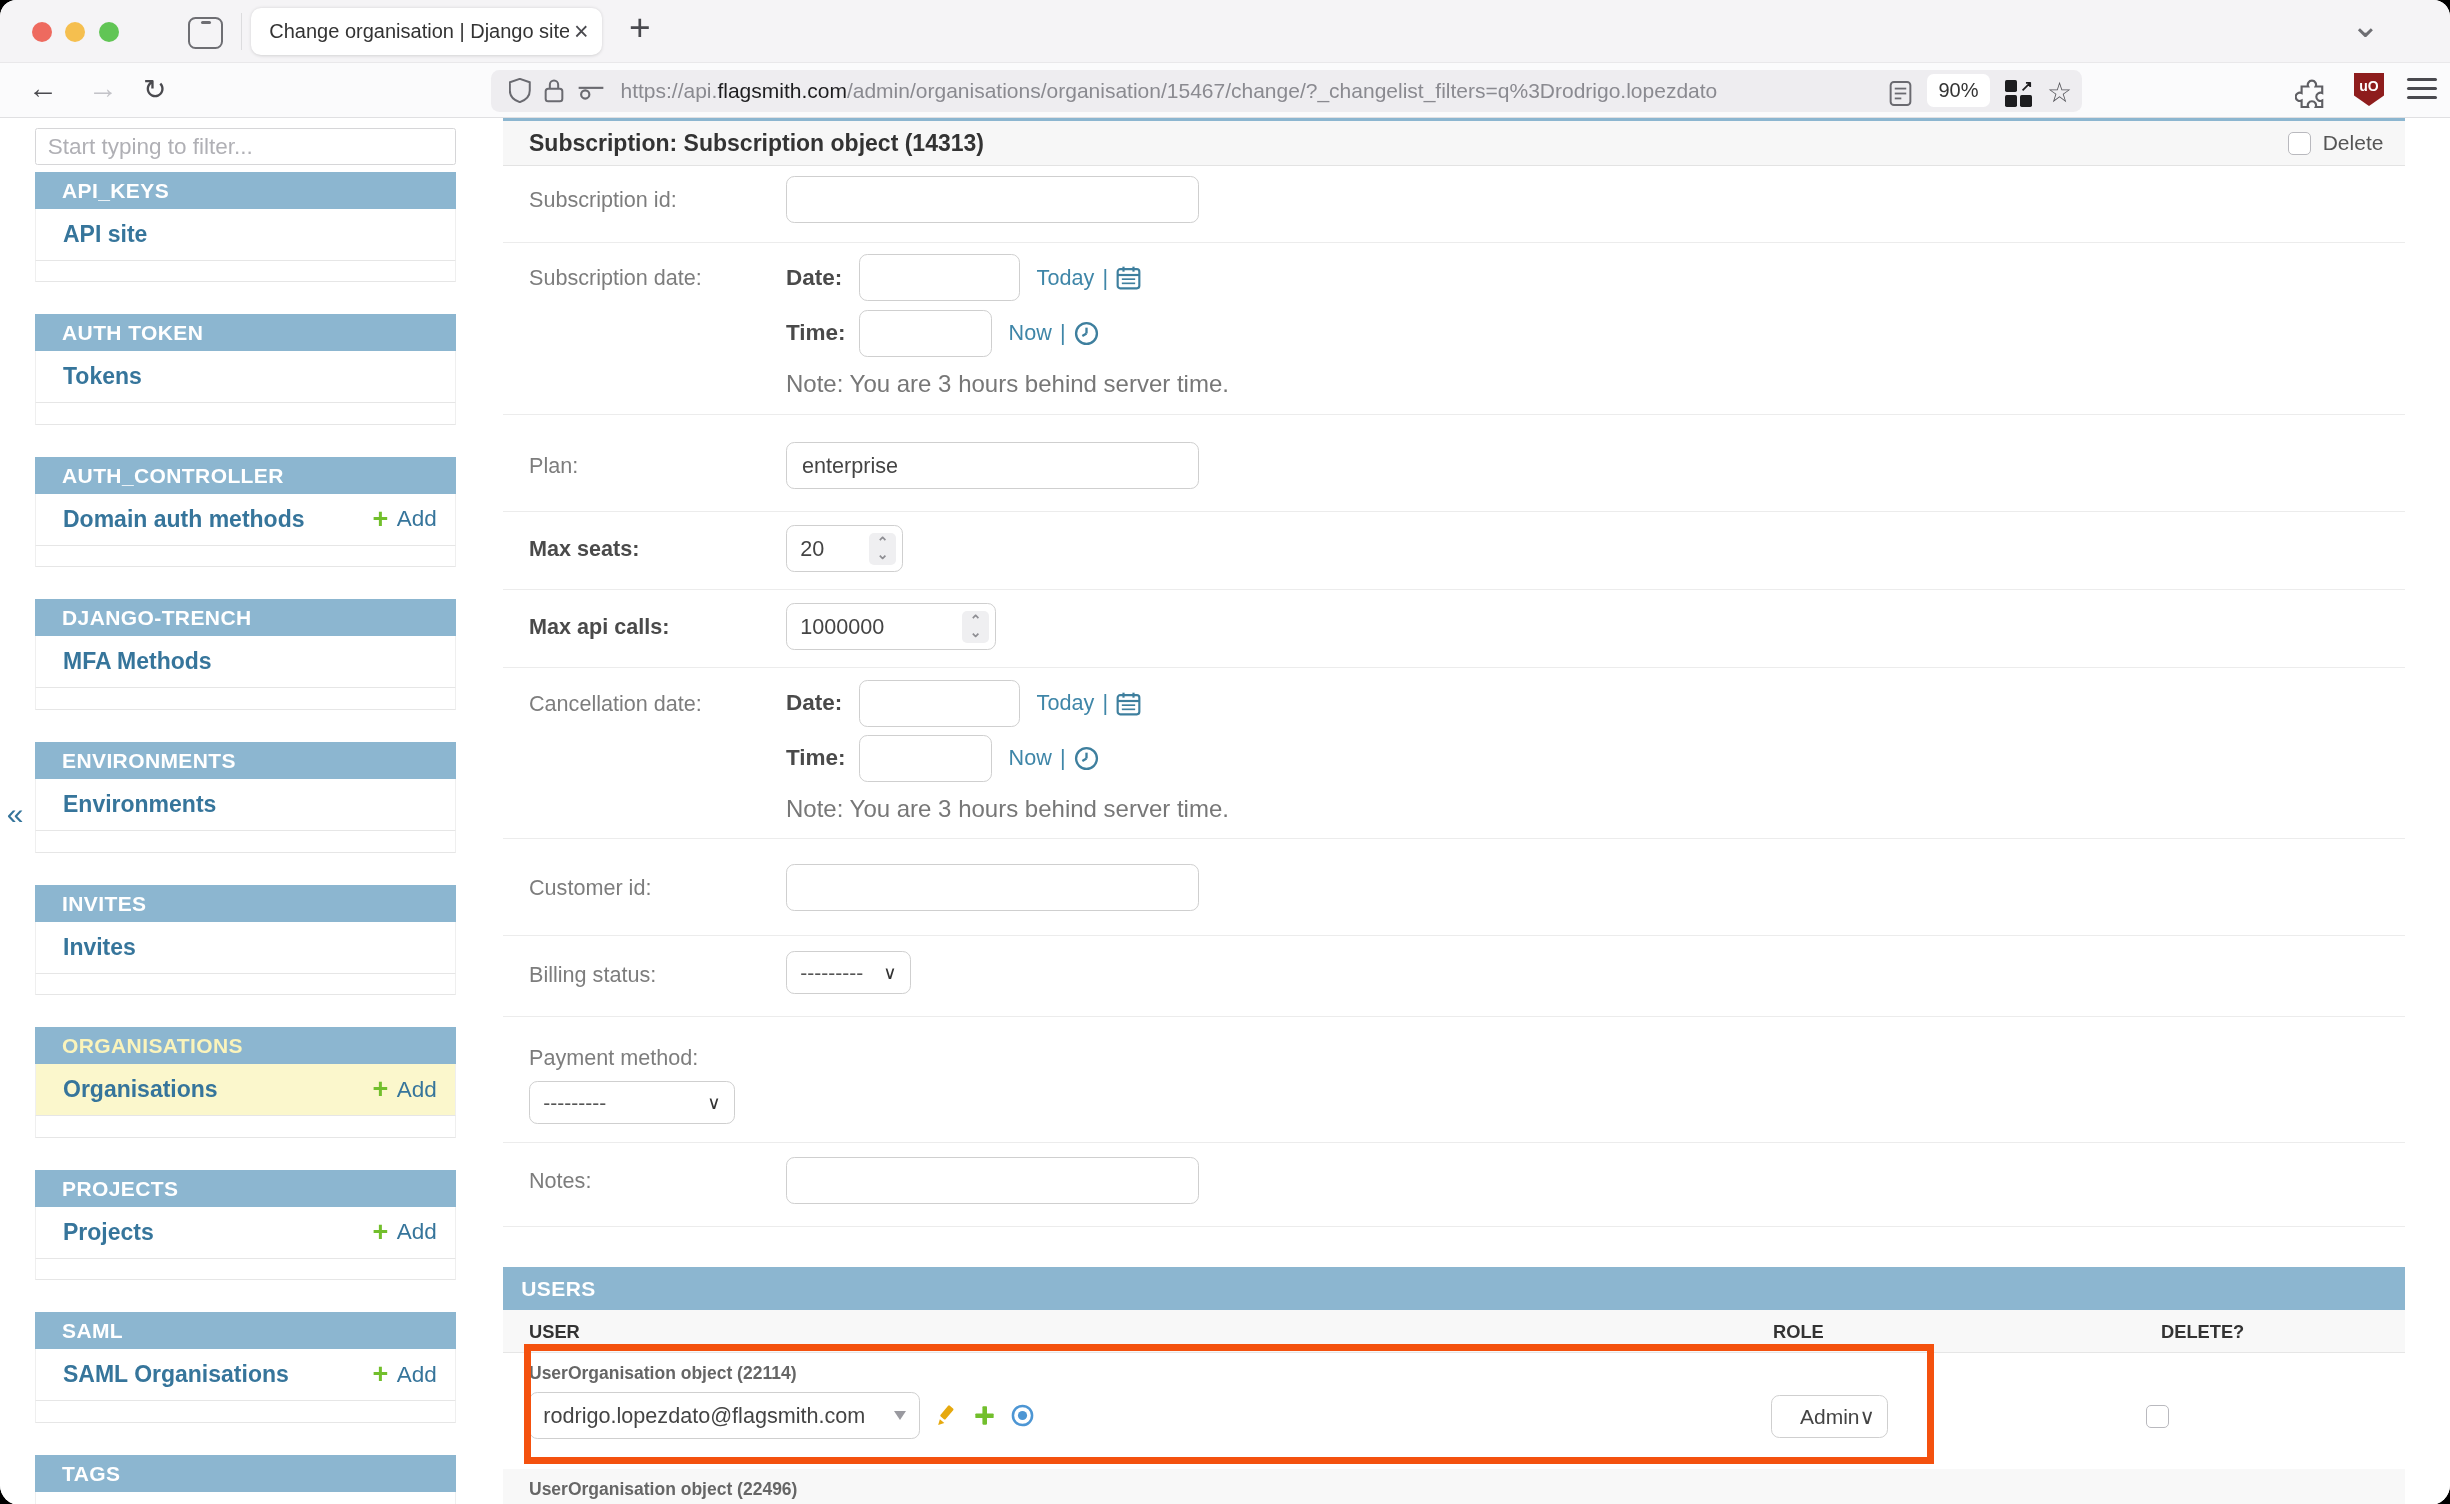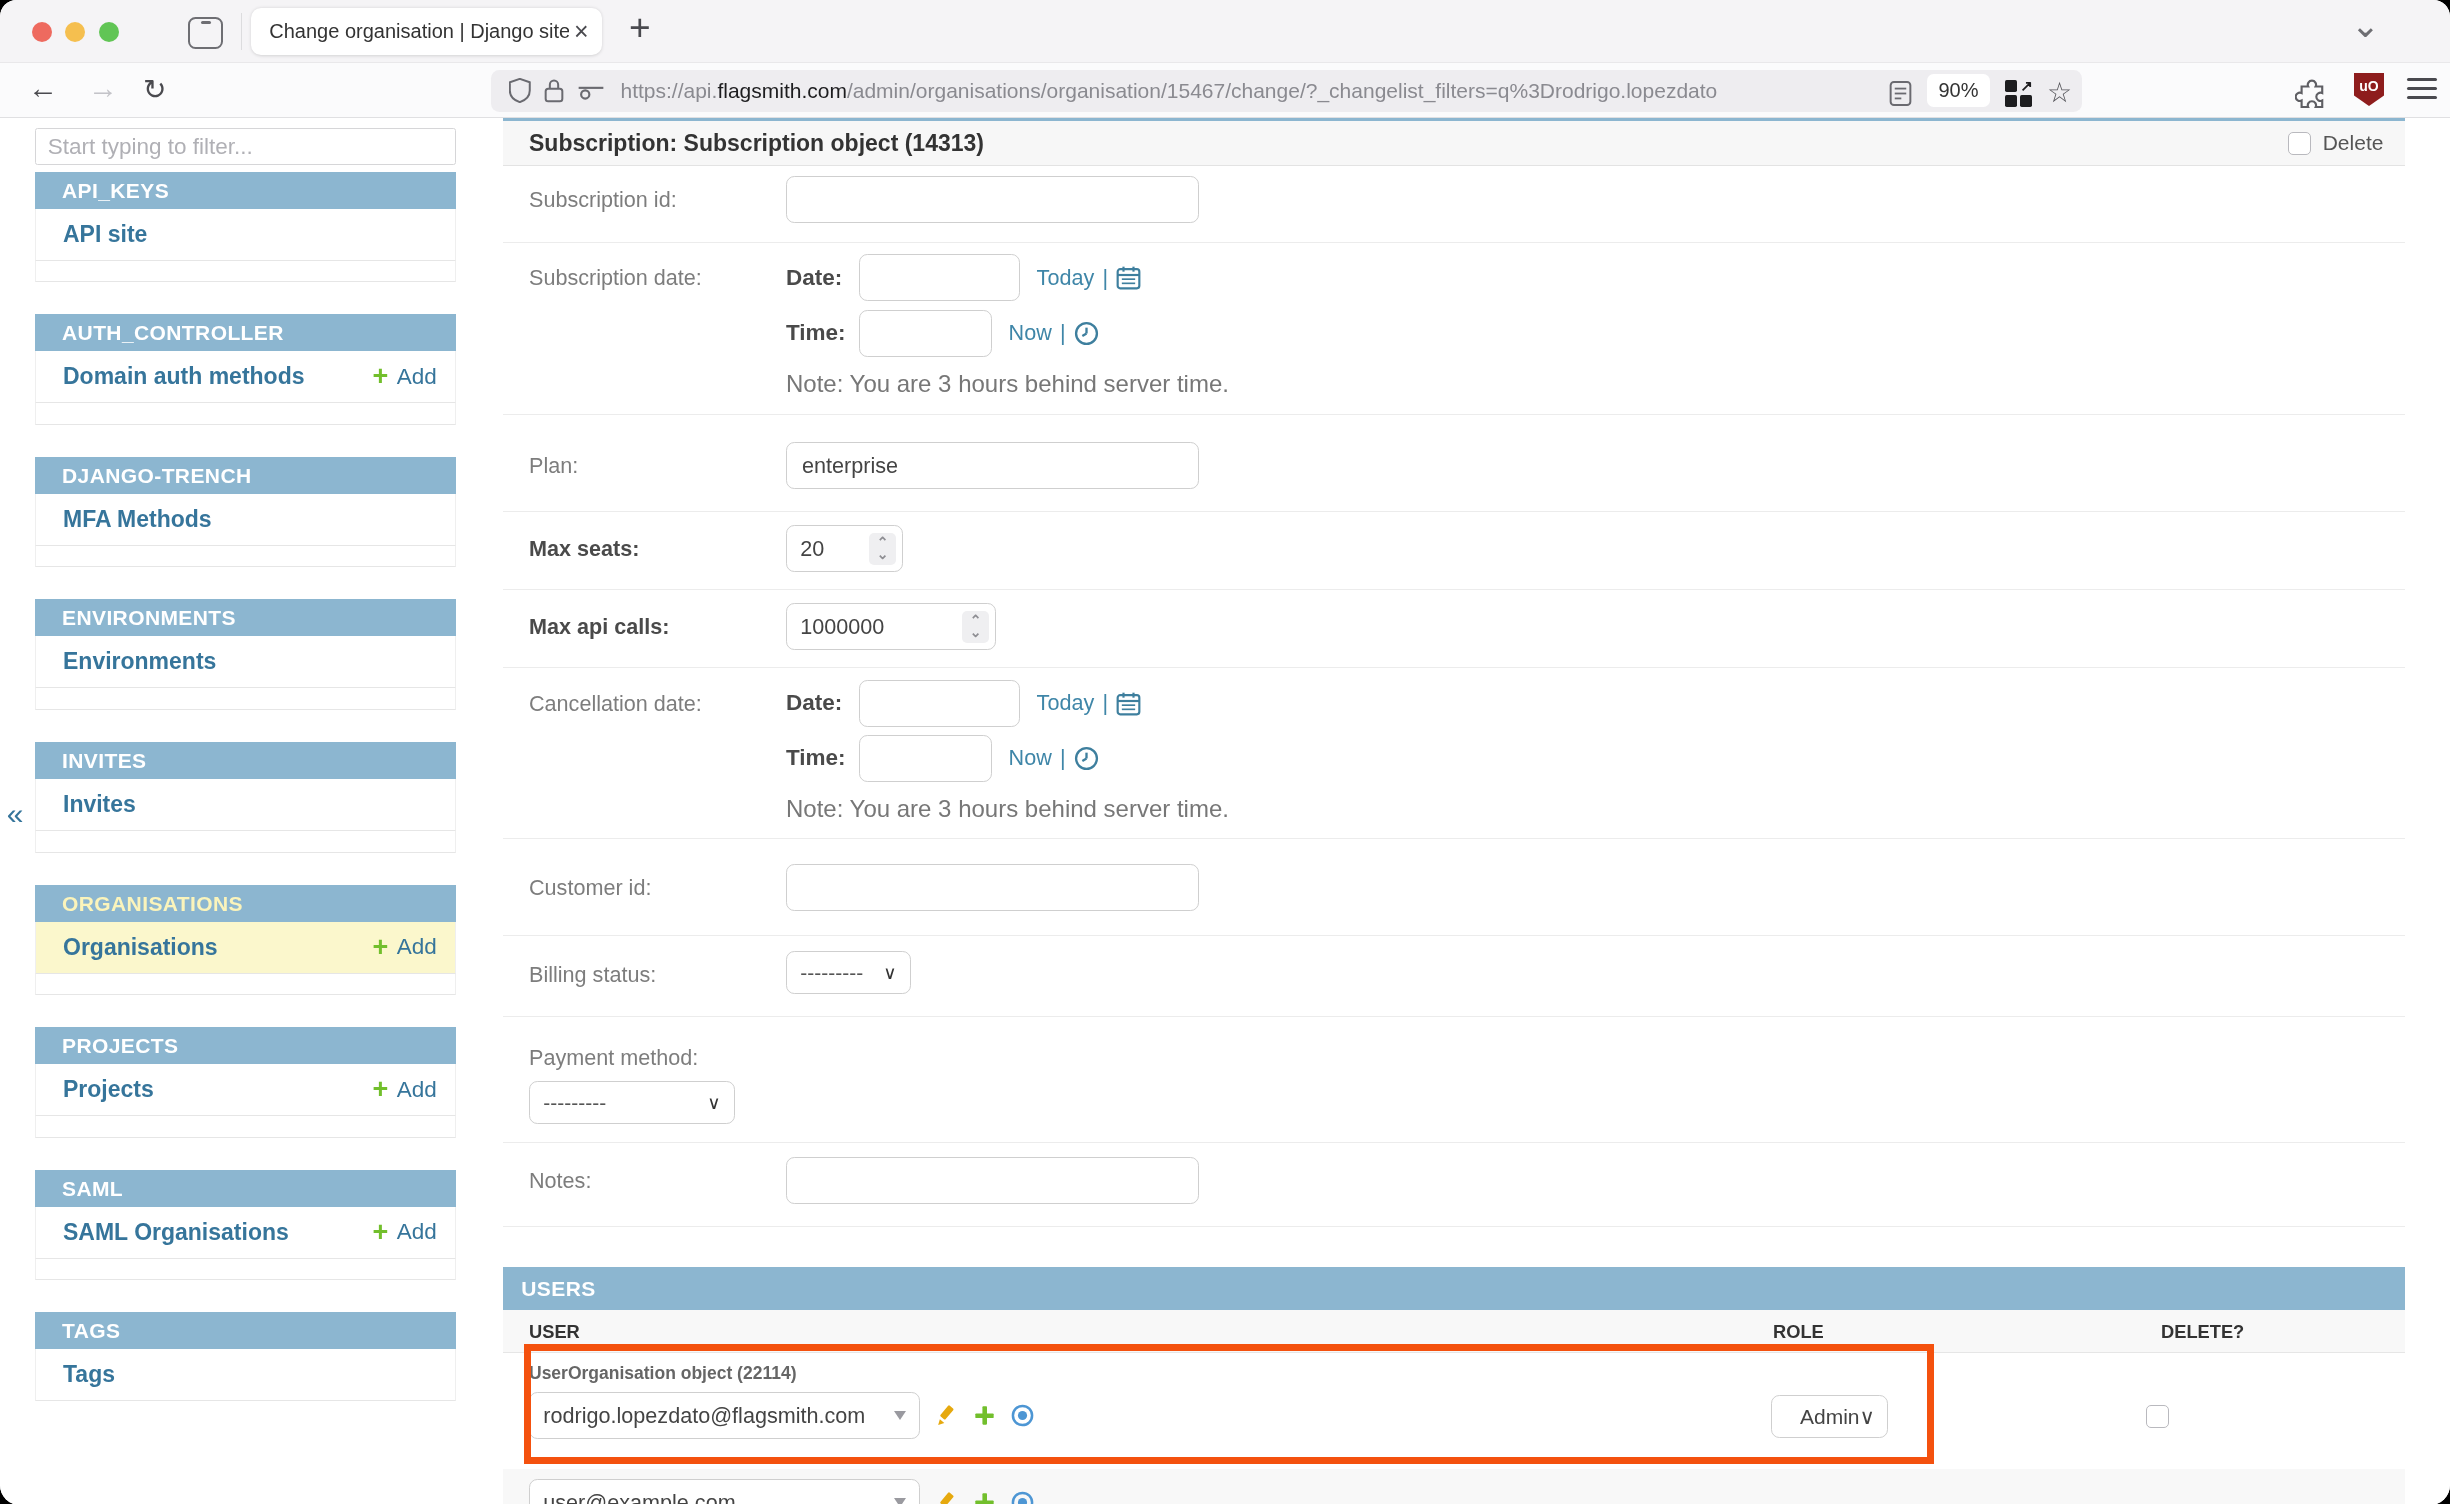--- a/index.html
+++ b/index.html
@@ -236,20 +236,27 @@
       <input class="filter-input" placeholder="Start typing to filter..." style="">
 
       <div class="sec">
         <div class="sec-h">API_KEYS</div>
         <div class="sec-item">
             <span>API site</span>
           </div>
         <div class="sec-empty"></div>
       </div>
 
+      <div class="sec">
+        <div class="sec-h">AUTH TOKEN</div>
+        <div class="sec-item">
+            <span>Tokens</span>
+          </div>
+        <div class="sec-empty"></div>
+      </div>
 
       <div class="sec">
         <div class="sec-h">AUTH_CONTROLLER</div>
         <div class="sec-item">
           <span>Domain auth methods</span>
           <span class="addlink">
               <span class="plus">+</span>
               <span class="addtxt">Add</span>
             </span>
         </div>
@@ -485,20 +492,21 @@
             </svg>
           </div>
           <div class="rolesel r1p">
             <span>Admin</span>
             <span class="chev">∨</span>
           </div>
           <div class="ucheck r1p"></div>
         </div>
 
         <div class="urow r2">
+          <div class="uobj">UserOrganisation object (22496)</div>
           <div class="uctrl">
             <div class="usel">
               <span class="utxt">user@example.com</span>
               <span class="tri"></span>
             </div>
             <svg class="ricon" viewBox="0 0 30 30">
               <rect x="13" y="3" width="8" height="17" rx="1.5" transform="rotate(40 17 11)" fill="#e6a90e"></rect>
               <path d="M8.2 19.5 L13.6 24 L6.2 26.4 Z" fill="#e6a90e"></path>
             </svg>
             <svg class="ricon" viewBox="0 0 30 30">

